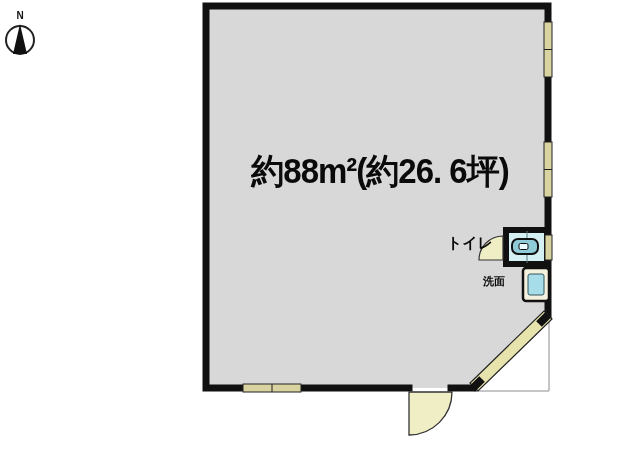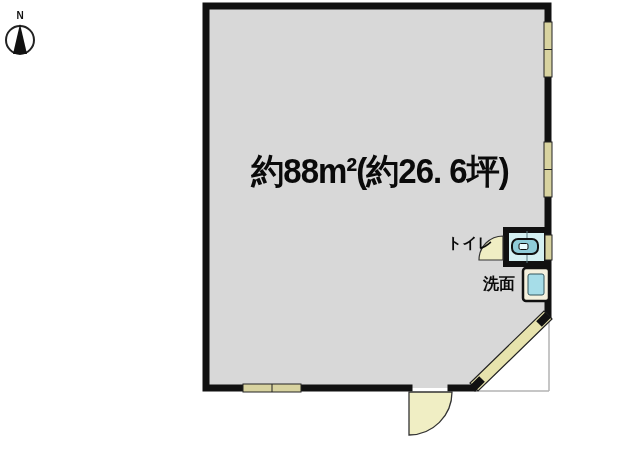--- a/index.html
+++ b/index.html
@@ -2,21 +2,21 @@
 <html><head>
 <meta charset="utf-8">
 <style>
   html,body{margin:0;padding:0;}
   body{font-family:"Liberation Sans","DejaVu Sans",sans-serif;background:#fff;}
   .stage{position:relative;width:620px;height:474px;background:#ffffff;overflow:hidden;}
   .stage svg{position:absolute;left:0;top:0;}
   .lbl{position:absolute;color:#0a0a0a;font-weight:700;white-space:nowrap;}
   .lbl-area{left:205px;top:149px;width:350px;text-align:center;font-size:33px;letter-spacing:-1px;transform:scaleY(1.05);}
   .lbl-toilet{left:447px;top:234px;font-size:15px;}
-  .lbl-washbasin{left:483px;top:274px;font-size:16px;}
+  .lbl-washbasin{left:483px;top:274px;font-size:11px;}
   .lbl-shutter{left:507px;top:347px;font-size:16px;letter-spacing:1px;}
   .compass-n{font-size:10px;font-weight:700;fill:#111;}
 </style>
 </head>
 <body>
 
 <div class="stage">
 
   <svg width="620" height="474" viewBox="0 0 620 474">
 

